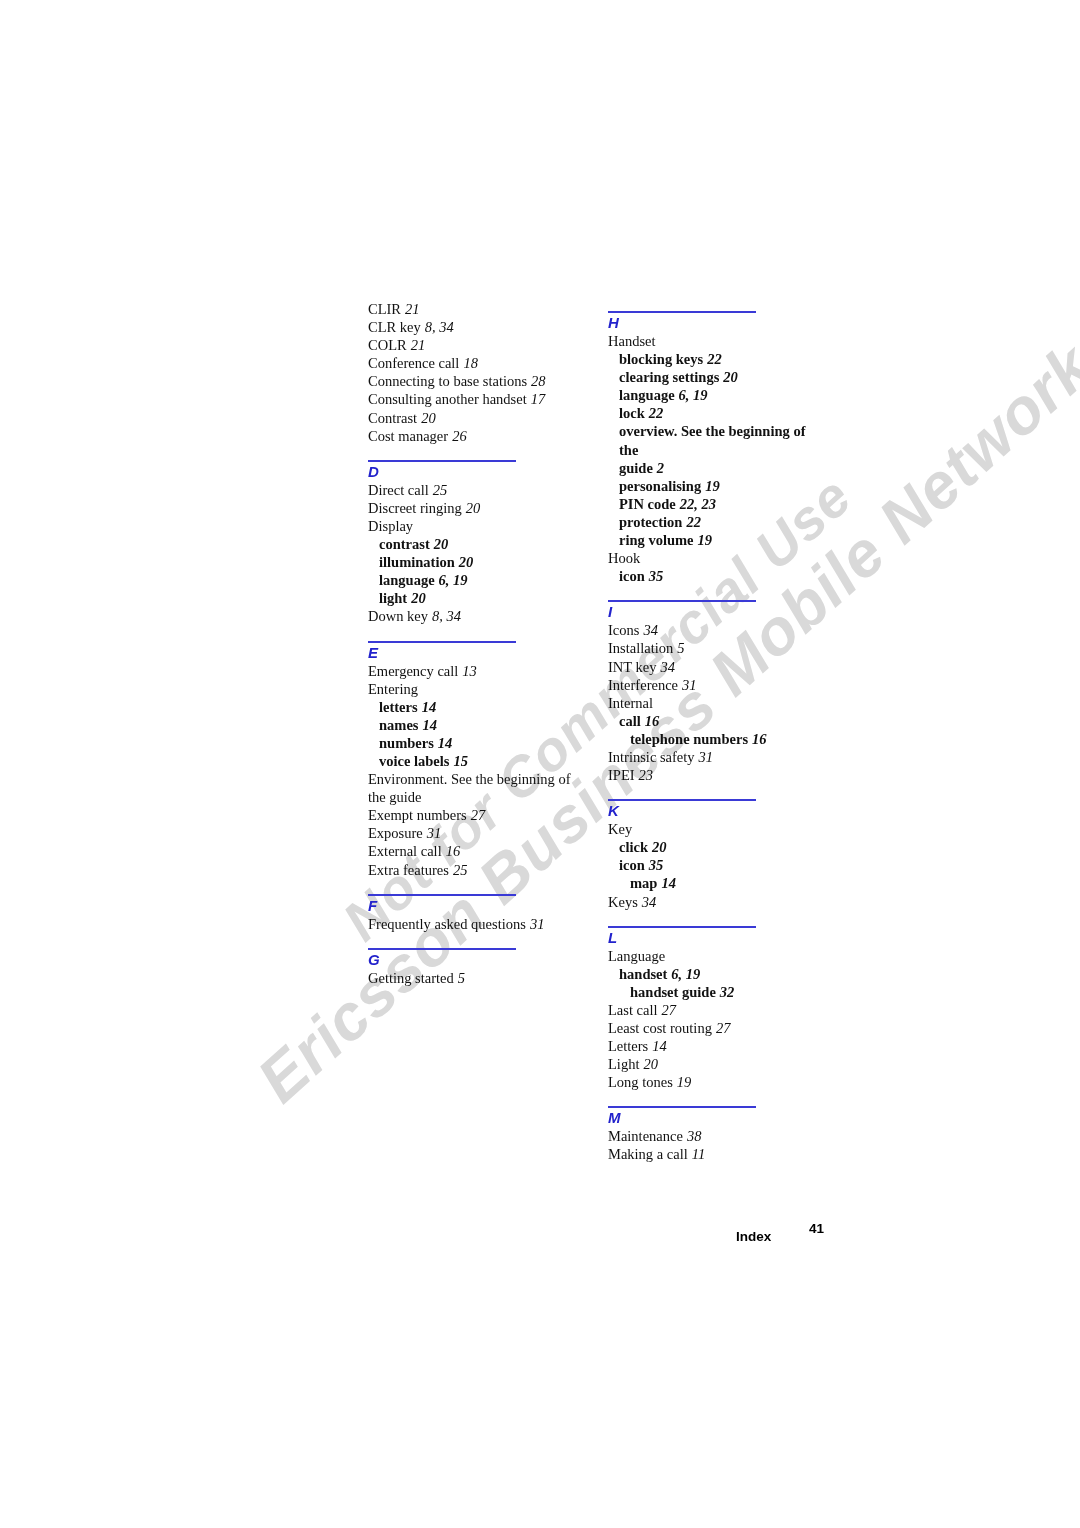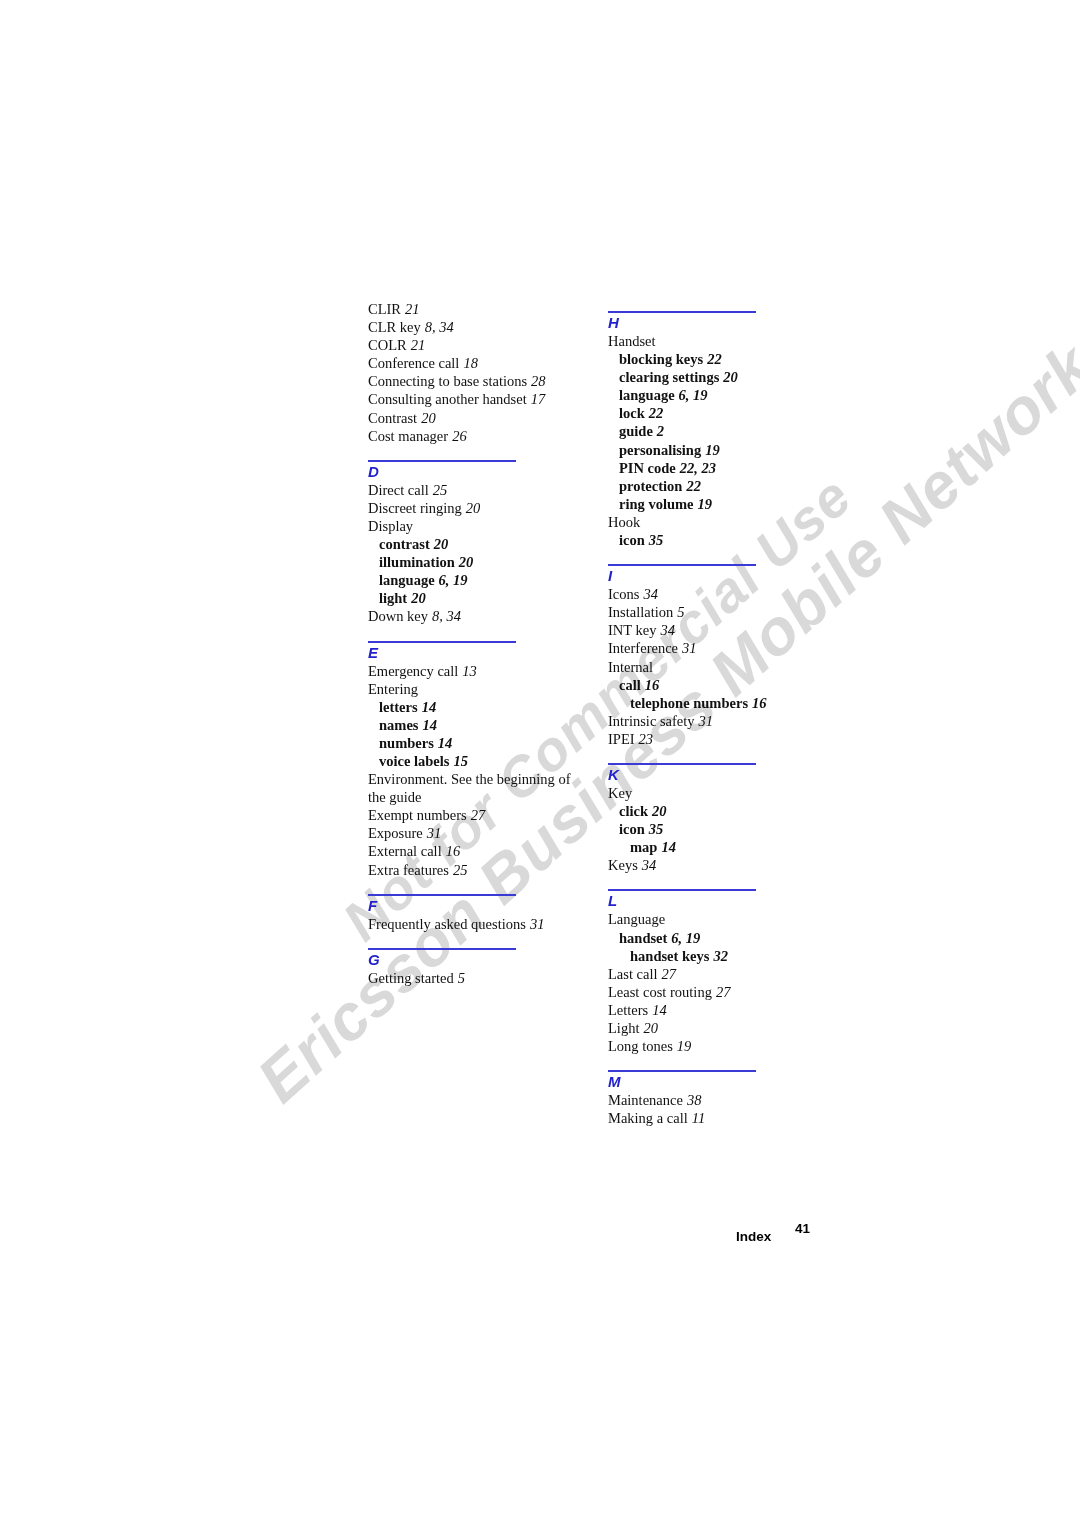--- a/index.html
+++ b/index.html
@@ -111,21 +111,21 @@
     left: 608px;
     top: 1221px;
     width: 260px;
     z-index: 3;
     font-family: "Liberation Sans", sans-serif;
     font-weight: bold;
     font-size: 13.5px;
     color: #000000;
   }
   #footer .f-label { position: absolute; left: 128px; top: 8px; }
-  #footer .f-page  { position: absolute; left: 187px; top: 0; }
+  #footer .f-page  { position: absolute; left: 201px; top: 0; }
 </style>
 </head>
 <body>
 
 <div id="page">
 
   <div id="watermark">
     <div class="wm-line" id="wm1">Ericsson Business Mobile Networks BV</div>
     <div class="wm-line" id="wm2">Not for Commercial Use</div>
   </div>
@@ -188,20 +188,21 @@
     <div class="column" id="col-right">
         <div class="gap-sm"></div>
         <div class="section">
           <div class="rule"></div>
           <div class="letter">H</div>
           <div class="entry"><span>Handset</span></div>
           <div class="entry sub"><span>blocking keys</span><span class="pg">22</span></div>
           <div class="entry sub"><span>clearing settings</span><span class="pg">20</span></div>
           <div class="entry sub"><span>language</span><span class="pg">6, 19</span></div>
           <div class="entry sub"><span>lock</span><span class="pg">22</span></div>
+          <div class="entry sub"><span>overview. See the beginning of the</span></div>
           <div class="entry sub"><span>guide</span><span class="pg">2</span></div>
           <div class="entry sub"><span>personalising</span><span class="pg">19</span></div>
           <div class="entry sub"><span>PIN code</span><span class="pg">22, 23</span></div>
           <div class="entry sub"><span>protection</span><span class="pg">22</span></div>
           <div class="entry sub"><span>ring volume</span><span class="pg">19</span></div>
           <div class="entry"><span>Hook</span></div>
           <div class="entry sub"><span>icon</span><span class="pg">35</span></div>
         </div>
         <div class="gap"></div>
         <div class="section">
@@ -226,21 +227,21 @@
           <div class="entry sub"><span>icon</span><span class="pg">35</span></div>
           <div class="entry sub2"><span>map</span><span class="pg">14</span></div>
           <div class="entry"><span>Keys</span><span class="pg">34</span></div>
         </div>
         <div class="gap"></div>
         <div class="section">
           <div class="rule"></div>
           <div class="letter">L</div>
           <div class="entry"><span>Language</span></div>
           <div class="entry sub"><span>handset</span><span class="pg">6, 19</span></div>
-          <div class="entry sub2"><span>handset keys</span><span class="pg">32</span></div>
+          <div class="entry sub2"><span>handset guide</span><span class="pg">32</span></div>
           <div class="entry"><span>Last call</span><span class="pg">27</span></div>
           <div class="entry"><span>Least cost routing</span><span class="pg">27</span></div>
           <div class="entry"><span>Letters</span><span class="pg">14</span></div>
           <div class="entry"><span>Light</span><span class="pg">20</span></div>
           <div class="entry"><span>Long tones</span><span class="pg">19</span></div>
         </div>
         <div class="gap"></div>
         <div class="section">
           <div class="rule"></div>
           <div class="letter">M</div>

